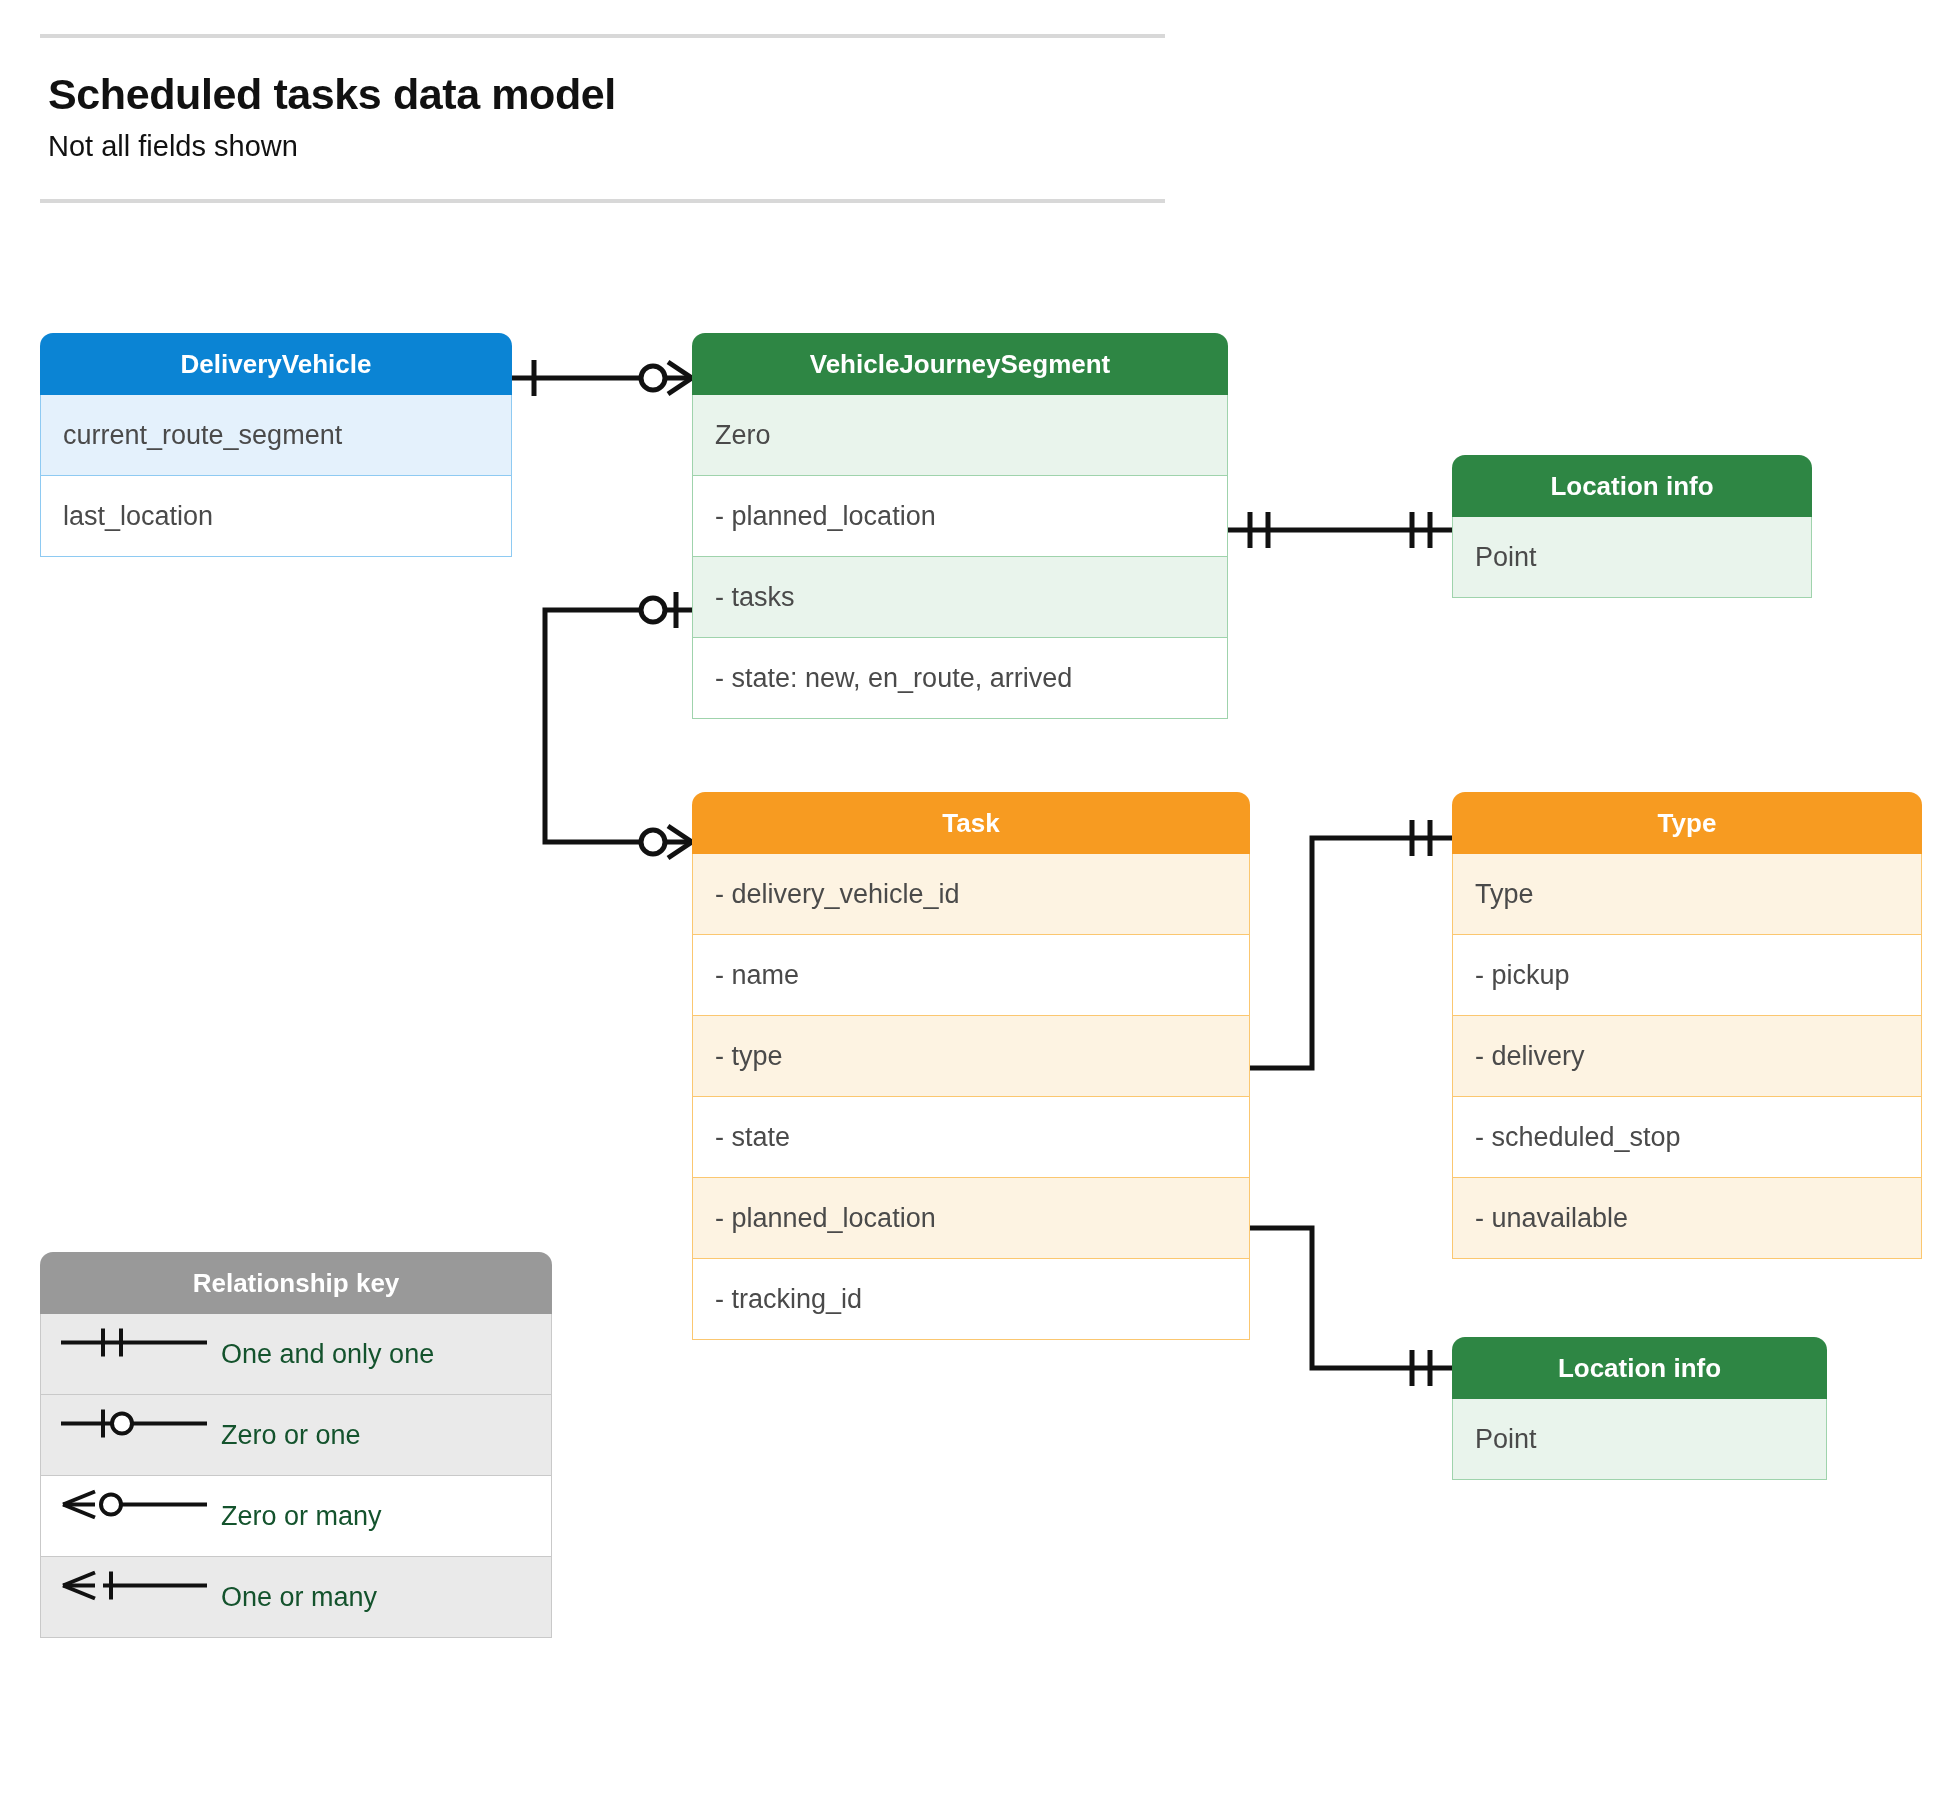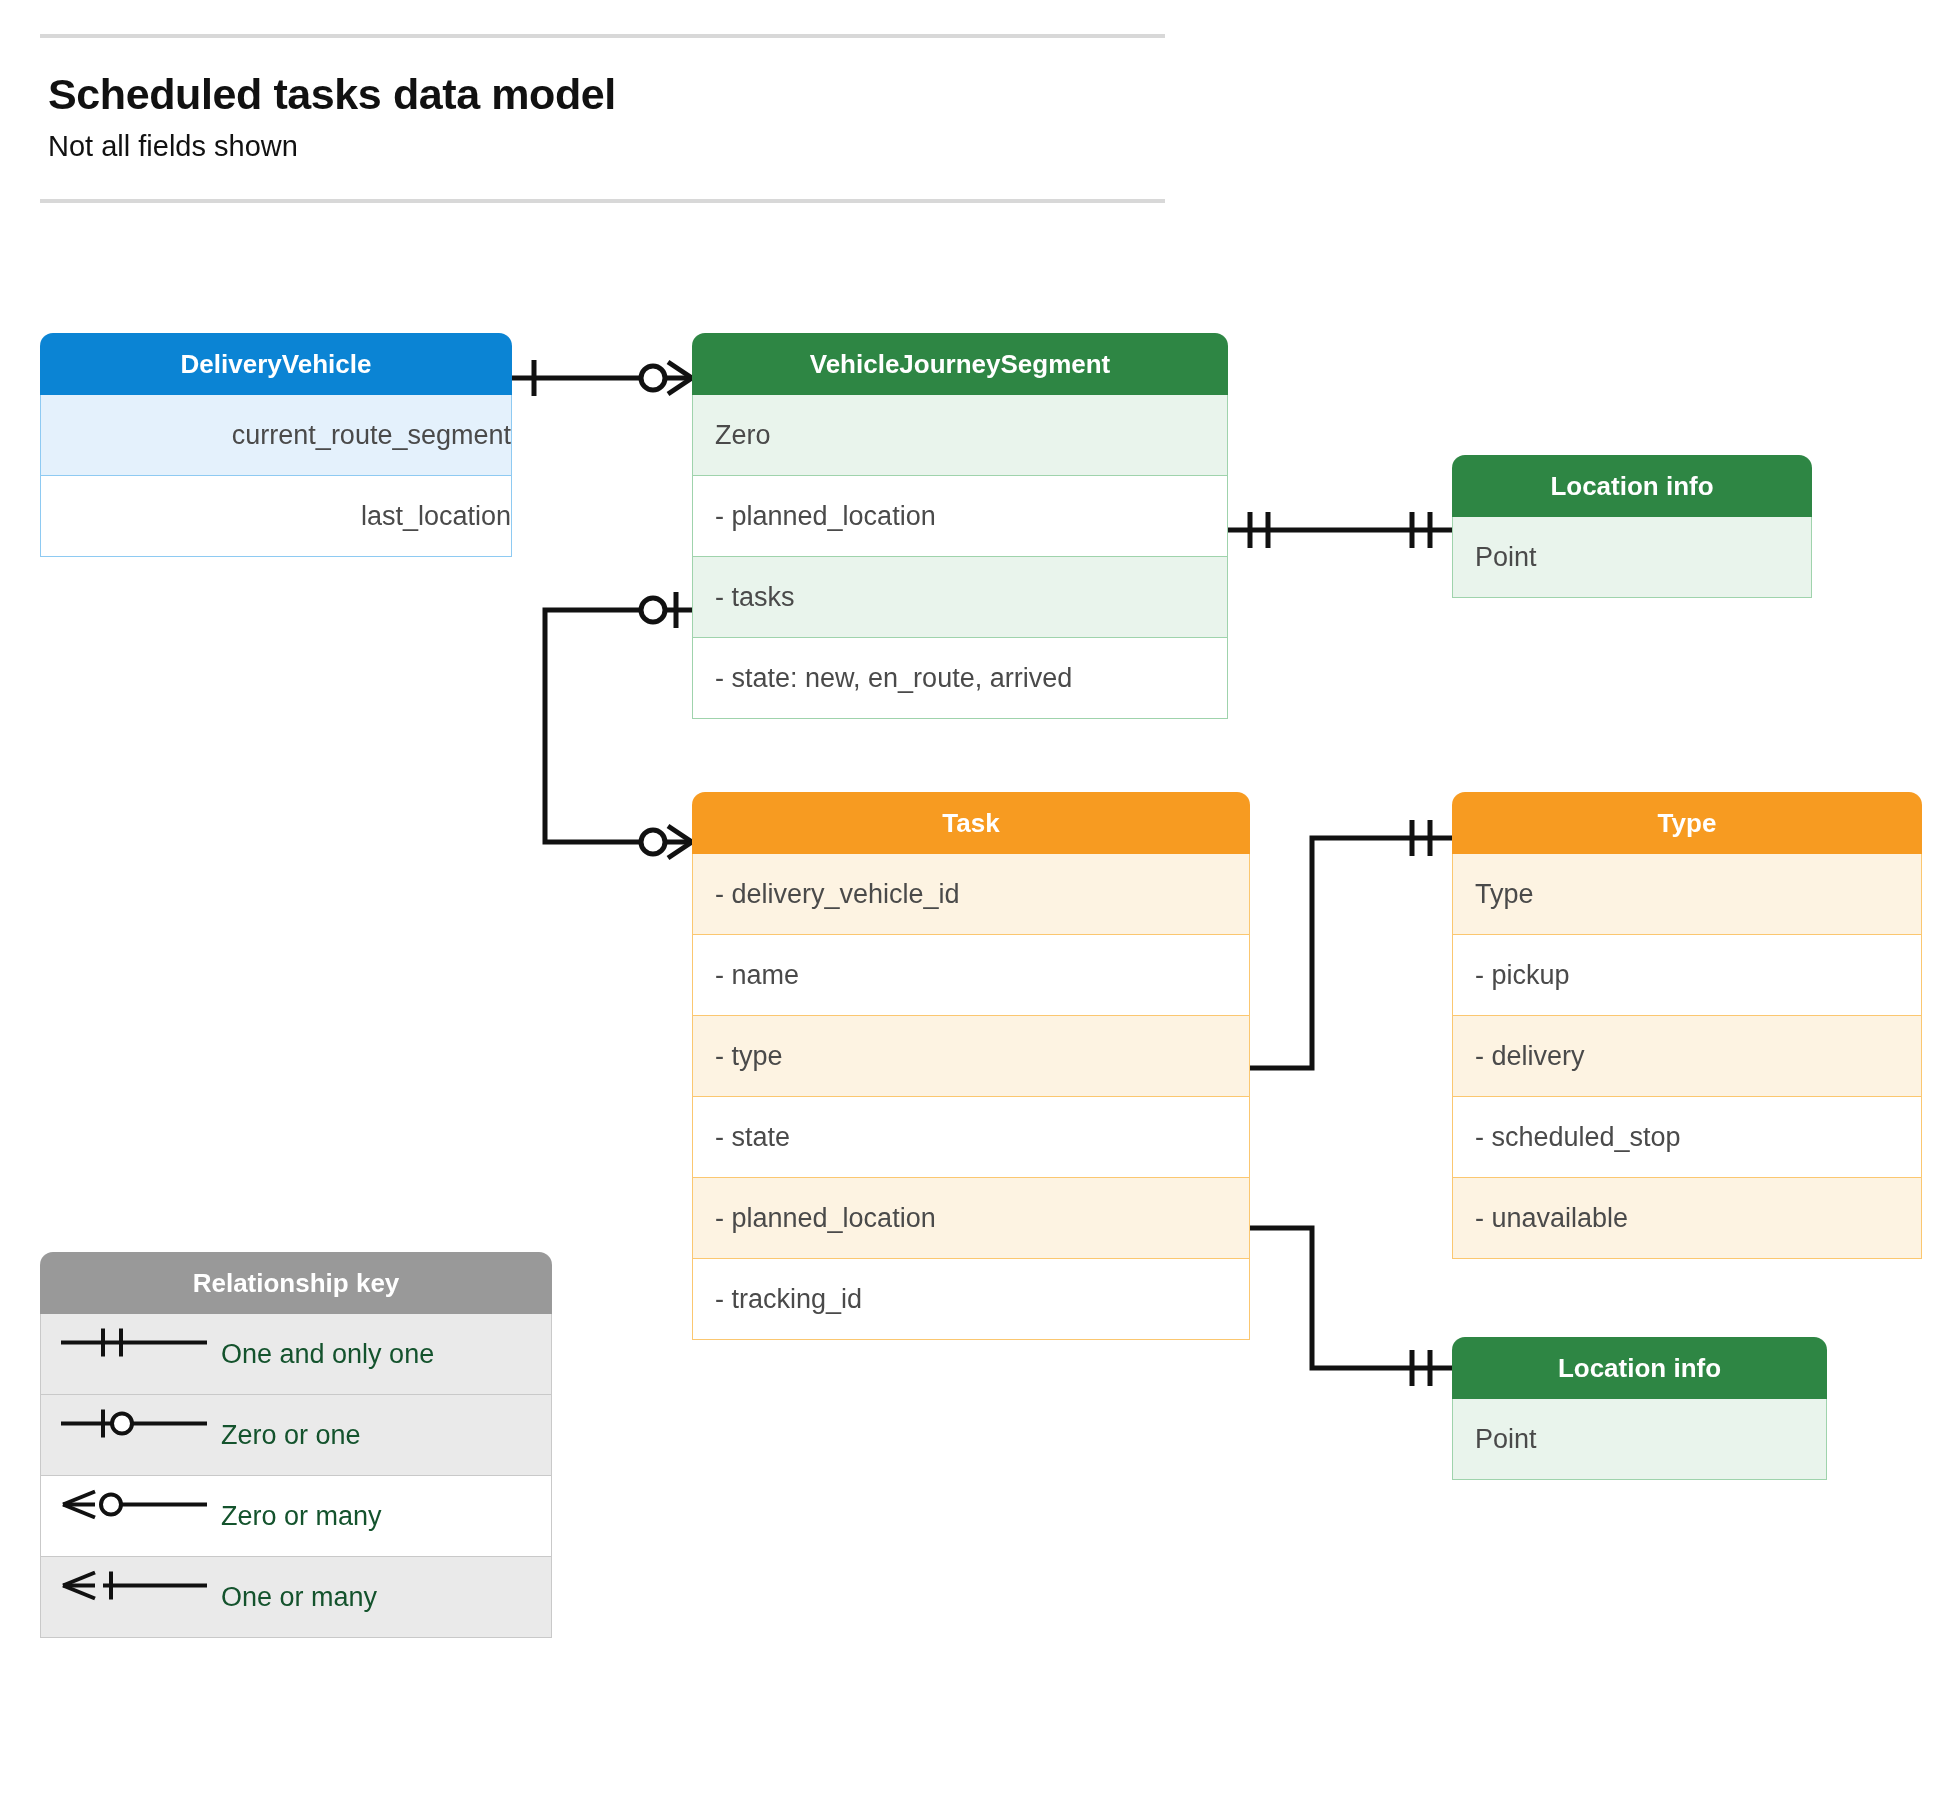--- a/index.html
+++ b/index.html
@@ -77,21 +77,21 @@
     color: #4a4a4a;
     white-space: nowrap;
     overflow: hidden;
     border-style: solid;
     border-width: 0 1.5px 1.5px 1.5px;
   }
   .entity .row.indent { }
 
   
   .t-blue  .hdr { background: #0b84d4; }
-  .t-blue  .row { border-color: #8ecaf2; text-align: right; }
+  .t-blue  .row { border-color: #8ecaf2; }
   .t-blue  .row.alt  { background: #e4f1fc; }
   .t-blue  .row.base { background: #ffffff; }
 
   
   .t-green .hdr { background: #2e8644; }
   .t-green .row { border-color: #9fd3ac; }
   .t-green .row.alt  { background: #e9f4ec; }
   .t-green .row.base { background: #ffffff; }
 
   

